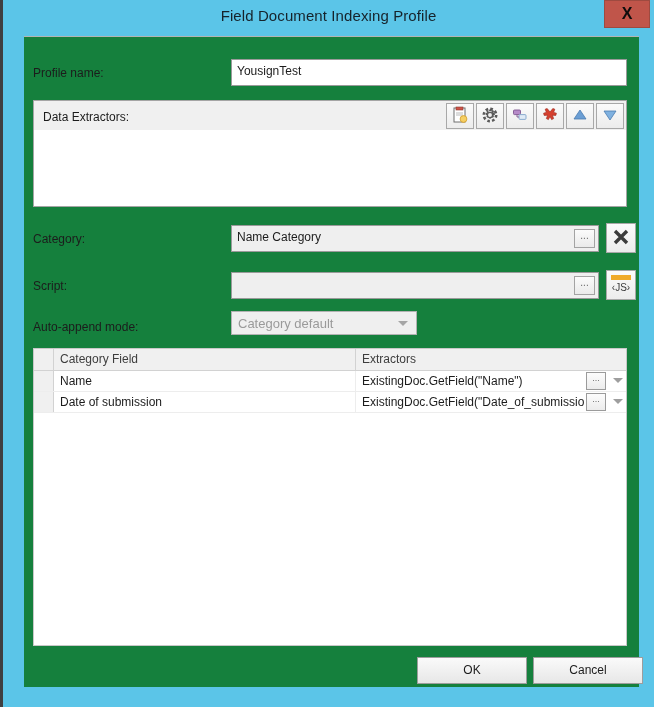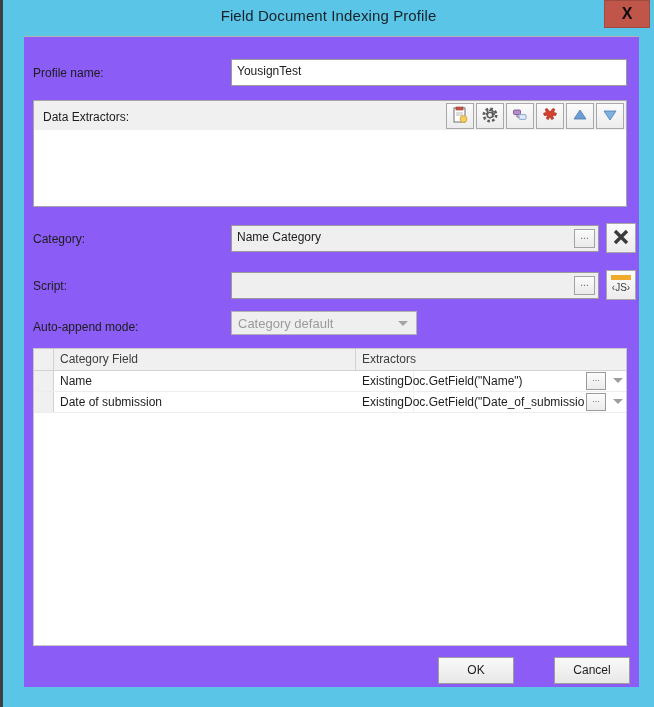--- a/index.html
+++ b/index.html
@@ -57,21 +57,21 @@
     line-height: 26px;
     cursor: pointer;
   }
   
   #content {
     position: absolute;
     left: 21px;
     top: 36px;
     width: 615px;
     height: 651px;
-    background: #8b5cf6;
+    background: #15803d;
     border-top: 1px solid #b4b4b4;
     box-sizing: border-box;
   }
   .lbl {
     position: absolute;
     font-size: 12px;
     color: #1c1c1c;
     white-space: nowrap;
   }
   .tbox {
@@ -255,21 +255,21 @@
     position: absolute;
     left: 0; top: 0;
     width: 20px; height: 20px;
     background: #f0f0f0;
     border-right: 1px solid #d2d2d2;
     box-sizing: border-box;
   }
   .field-cell {
     position: absolute;
     left: 20px; top: 0;
-    width: 360px; height: 20px;
+    width: 302px; height: 20px;
     line-height: 20px;
     padding-left: 6px;
     box-sizing: border-box;
     border-right: 1px solid #ededed;
     font-size: 12px;
     color: #1c1c1c;
     white-space: nowrap;
     overflow: hidden;
   }
   .assign-cell {
@@ -302,30 +302,29 @@
     right: 3px; top: 7px;
     width: 0; height: 0;
     border-left: 5px solid transparent;
     border-right: 5px solid transparent;
     border-top: 5px solid #9e9e9e;
     cursor: pointer;
   }
   
   .dbtn {
     position: absolute;
-    width: 76px; height: 27px;
+    width: 110px; height: 27px;
     border: 1px solid #9d9d9d;
     background: linear-gradient(#fafafa,#e7e7e7);
     box-sizing: border-box;
     font-size: 12px;
     color: #1c1c1c;
     text-align: center;
     line-height: 25px;
     cursor: pointer;
-    margin-left: 21px;
   }
   #ok-button     { left: 393px; top: 620px; }
   #cancel-button { left: 509px; top: 620px; }
 </style>
 </head>
 <body>
 
 <div id="window">
 
   <div id="titlebar">

